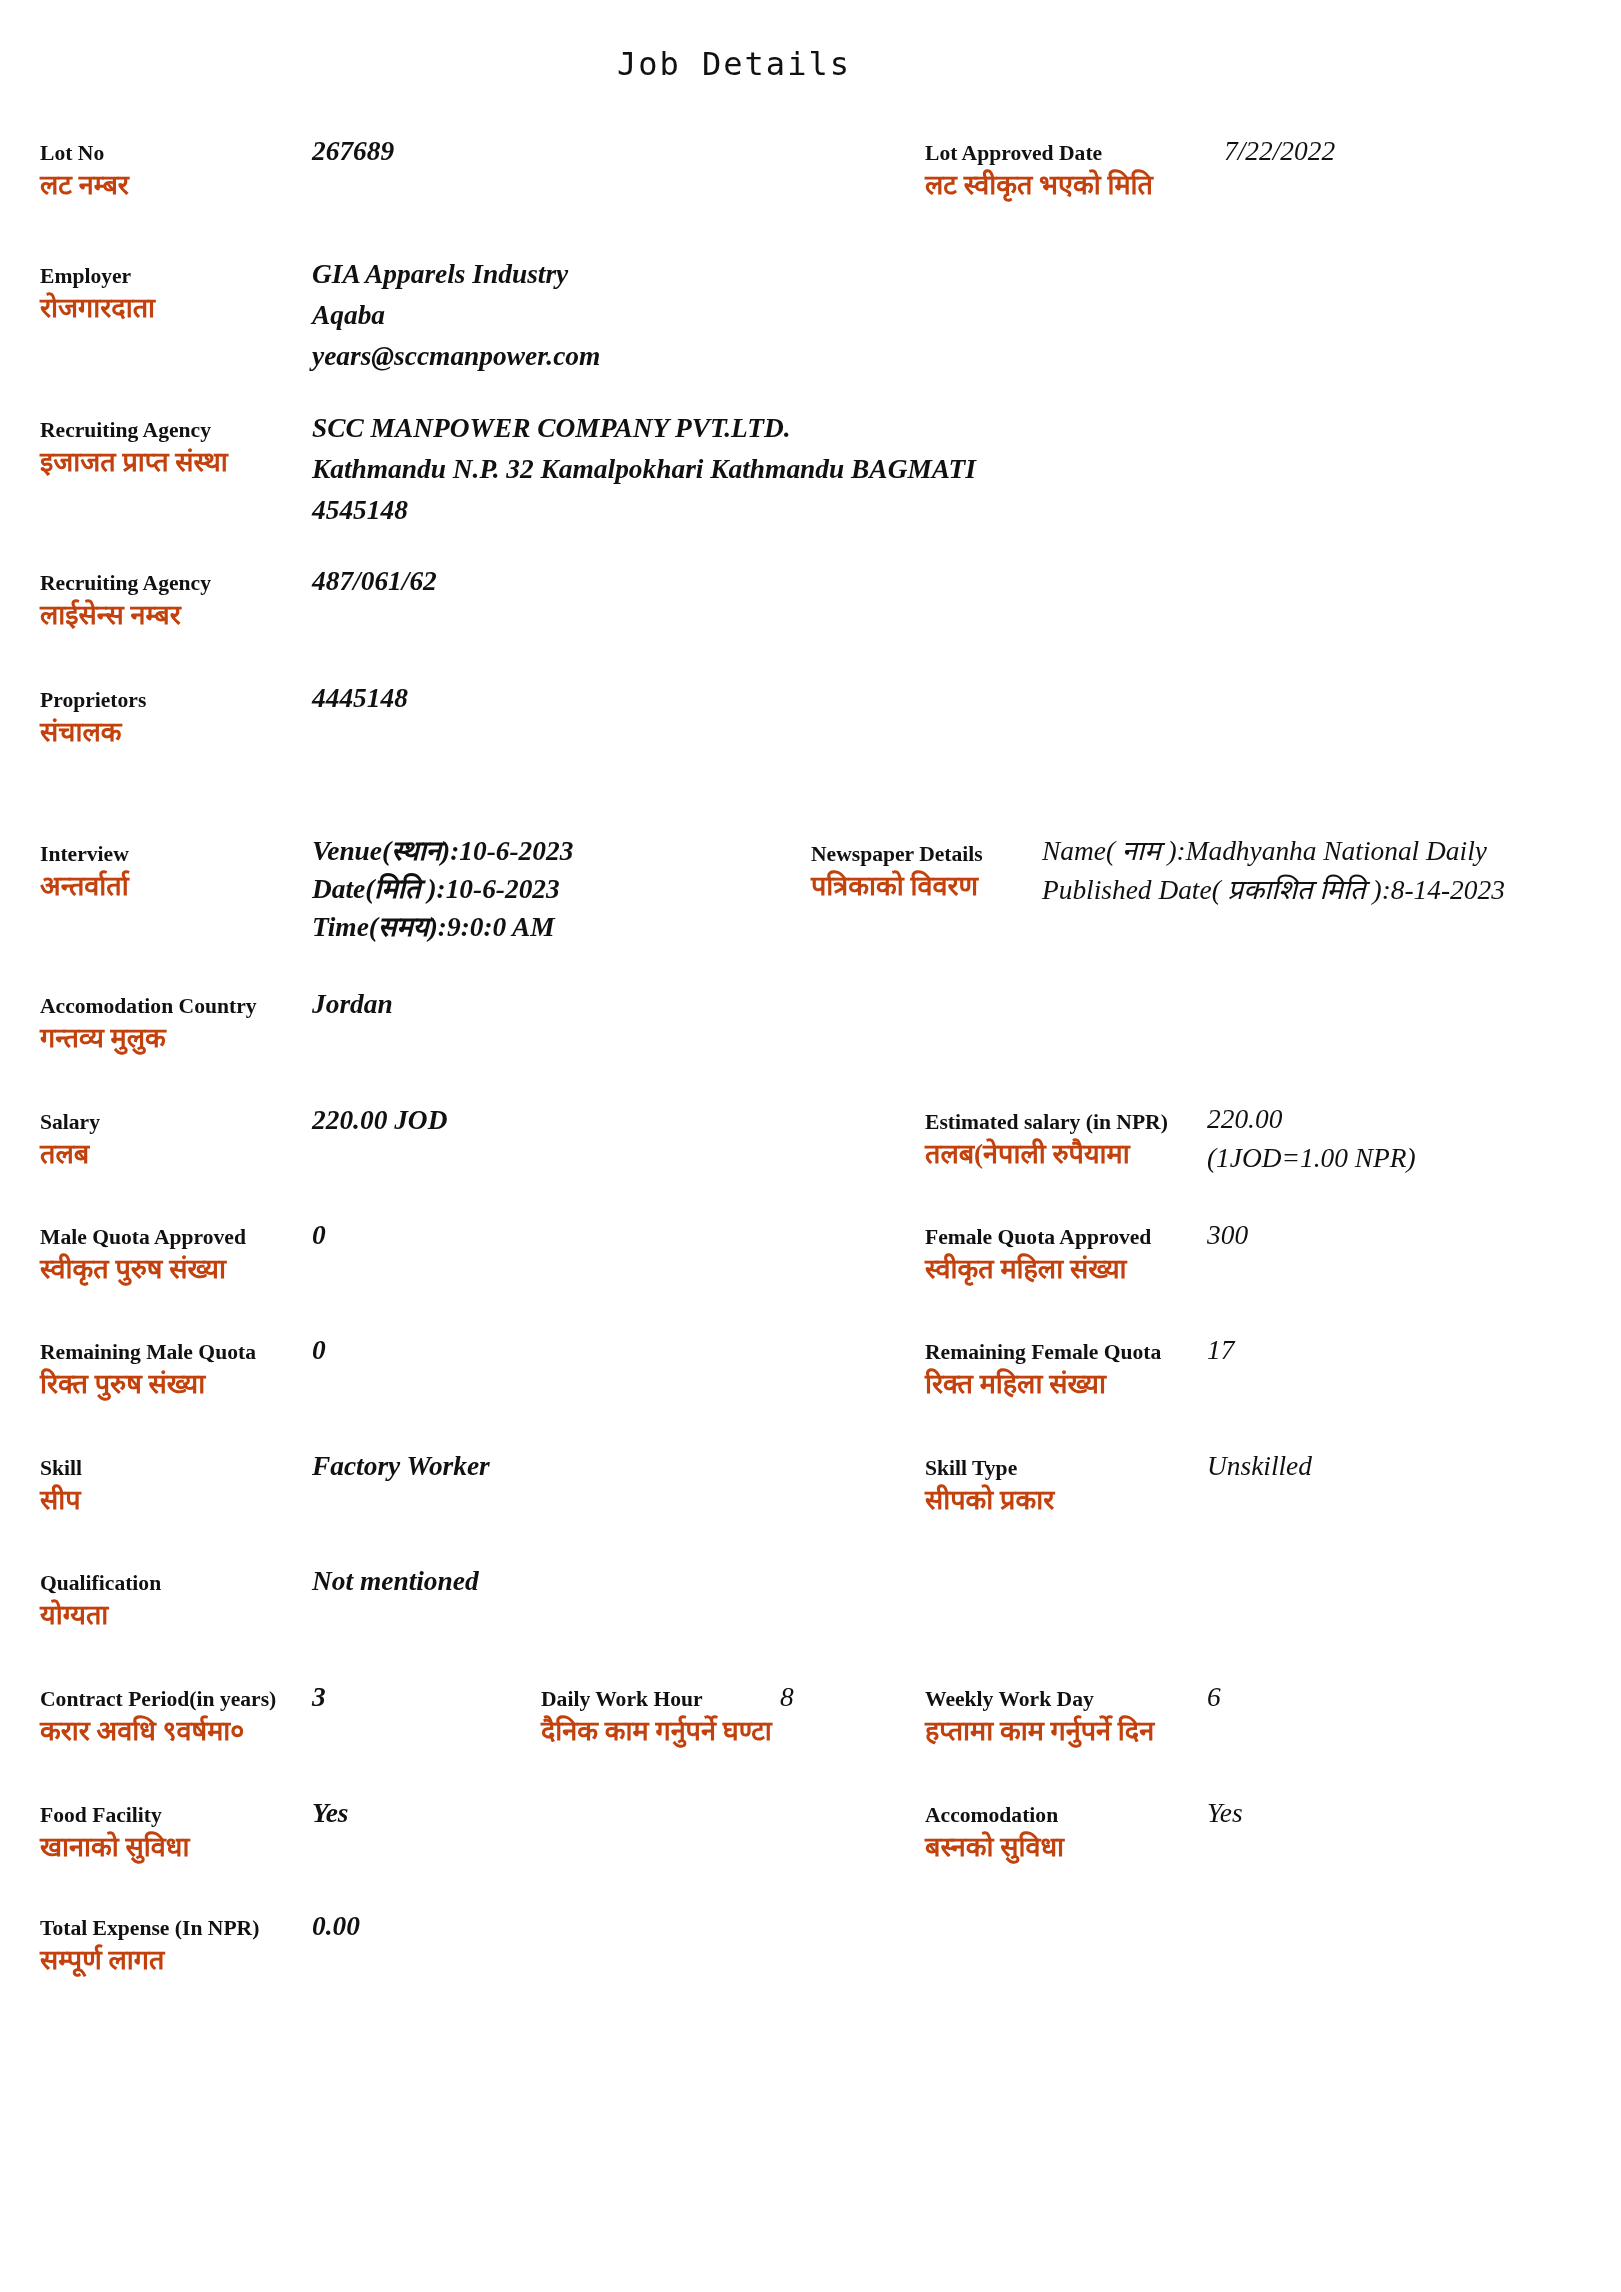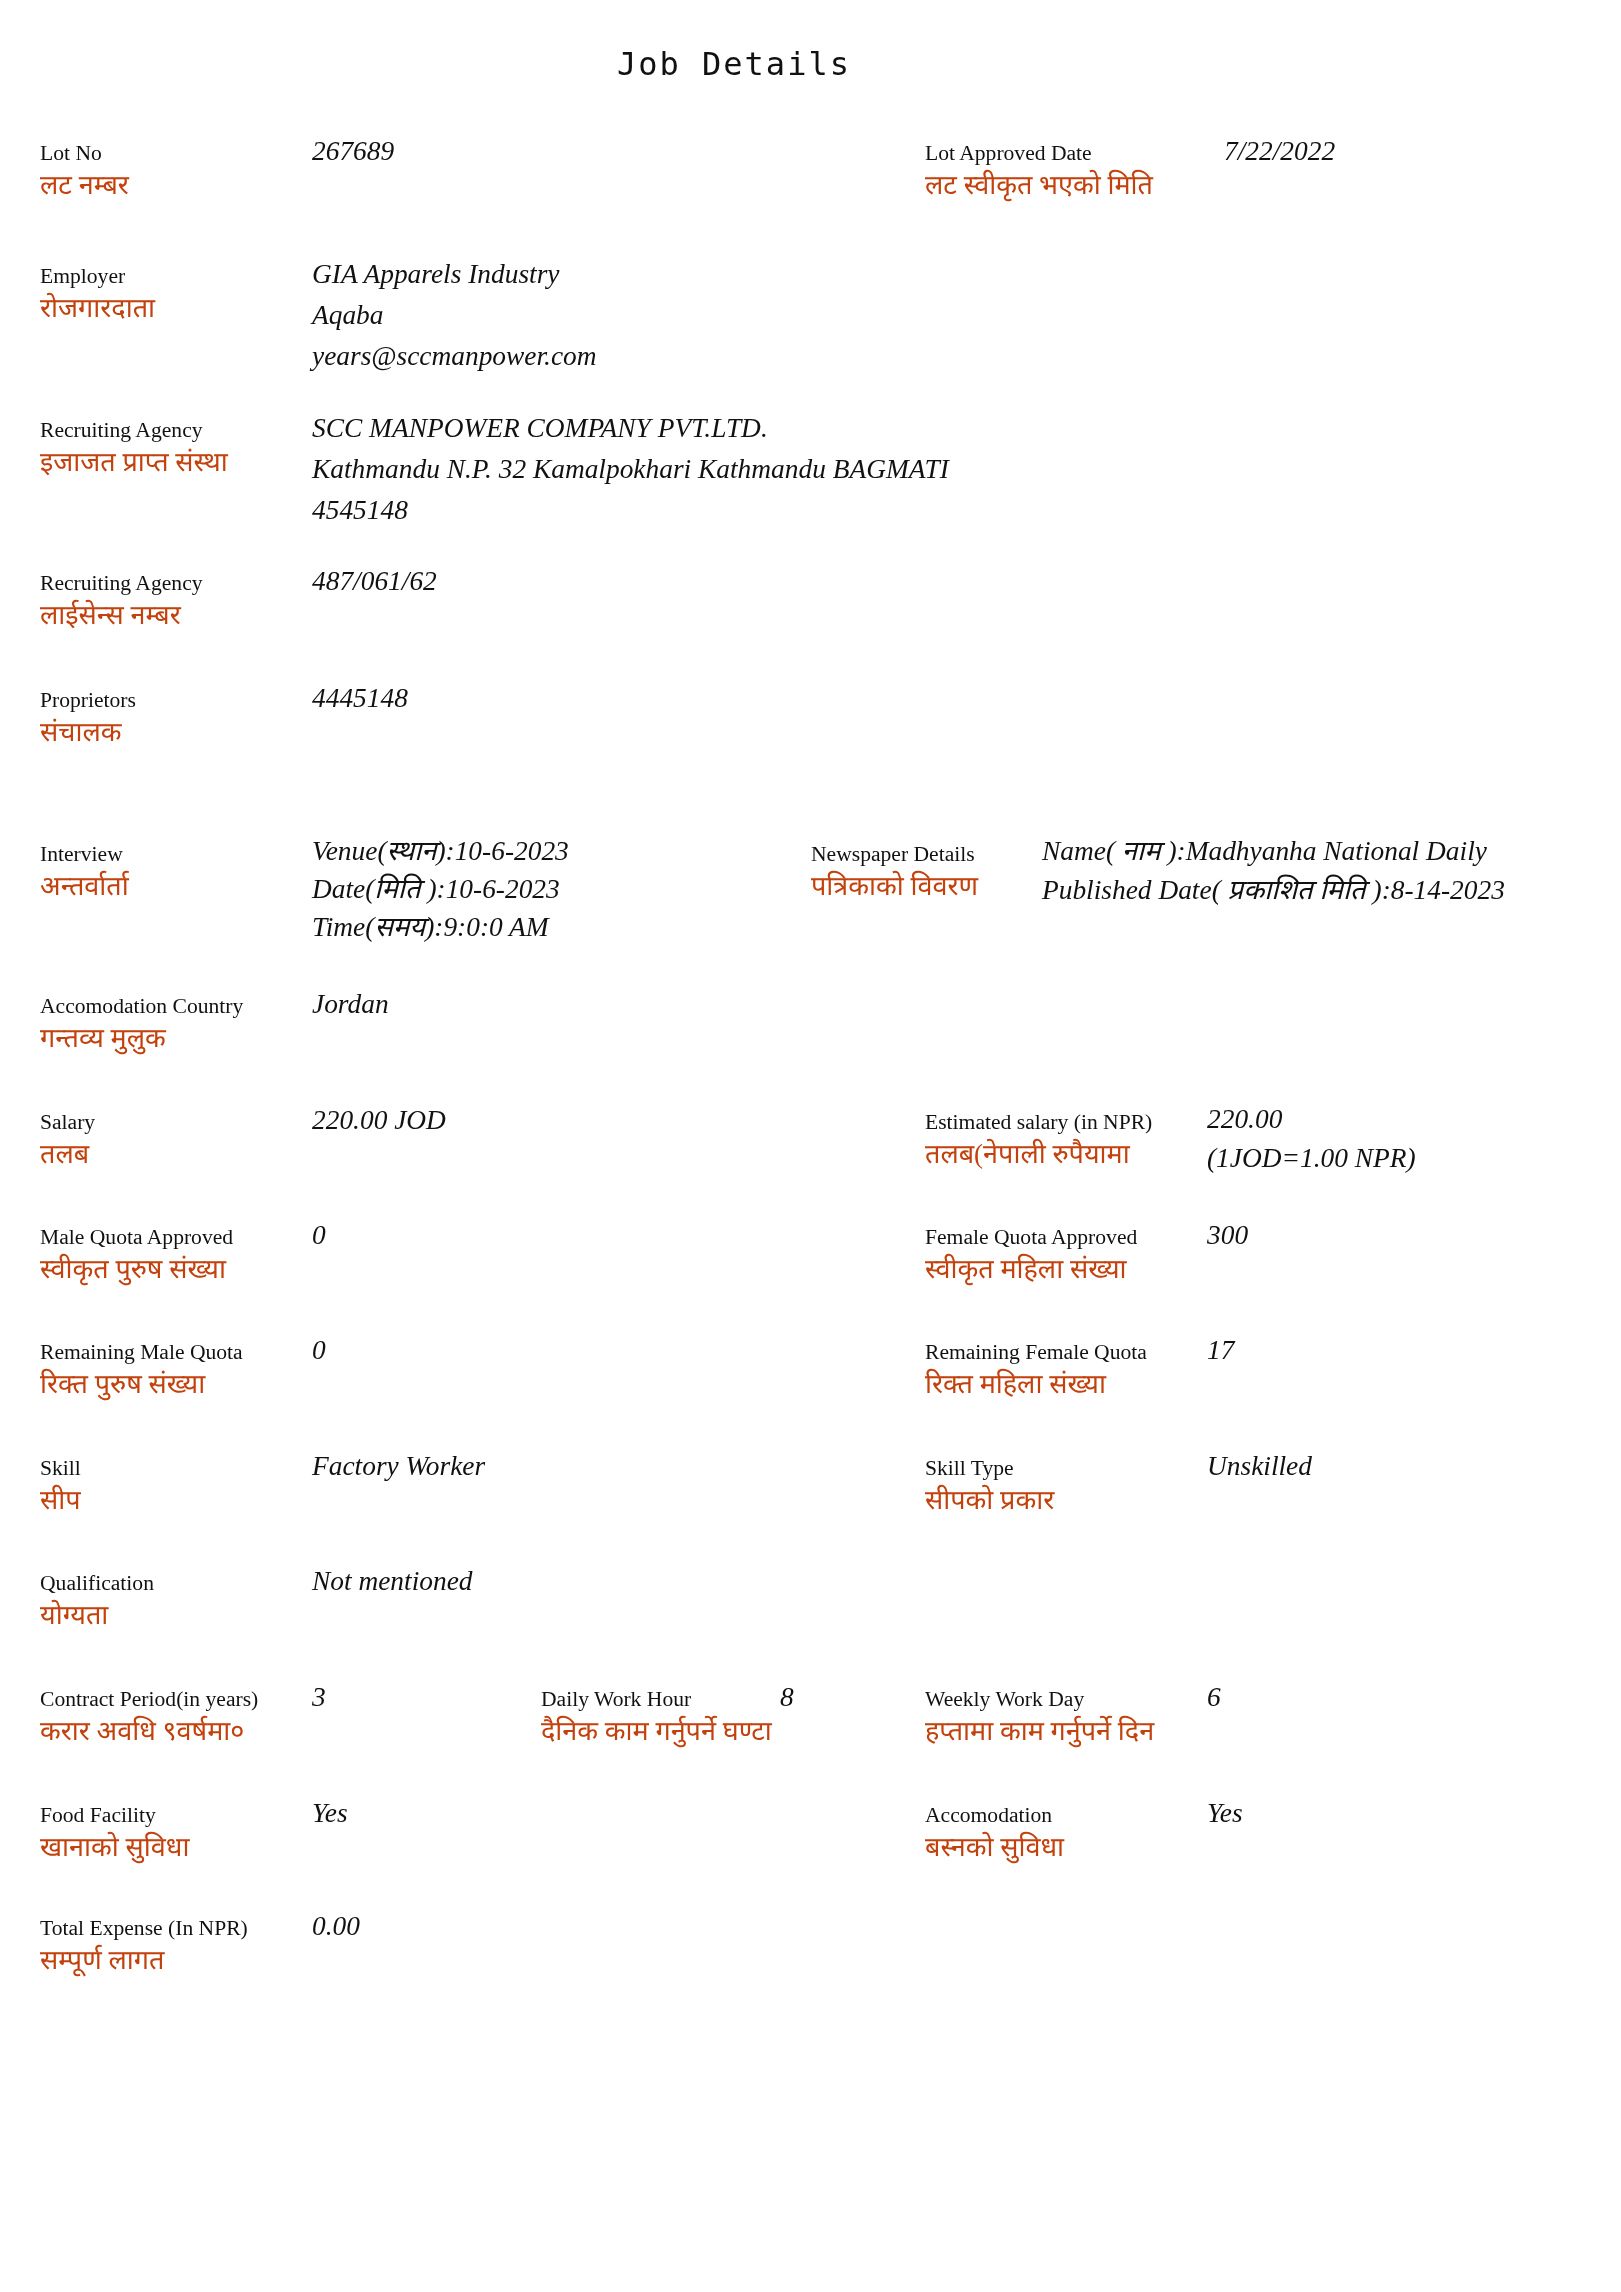--- a/index.html
+++ b/index.html
@@ -17,21 +17,21 @@
     position:absolute;
     top:45px;
     left:617px;
     font-family:"DejaVu Sans Mono","Liberation Mono",monospace;
     font-size:32px;
     letter-spacing:2px;
     color:#111;
     white-space:nowrap;
   }
   .field { position:absolute; left:0; top:0; width:100%; height:0; }
-  .lbl { position:absolute; white-space:nowrap; }
+  .lbl { position:absolute; white-space:nowrap;font-weight:bold; }
   .lbl .en {
     font-size:21.6px;
     line-height:32px;
     color:#111;
   }
   .lbl .np {
     font-size:27px;
     line-height:32px;
     color:#c2410c;
   }
@@ -39,21 +39,21 @@
     position:absolute;
     font-style:italic;
     font-size:27.4px;
     line-height:41px;
     color:#111;
     white-space:nowrap;
     top:-5.9px;
   }
   
   .c-left-lbl  { left:40px; }
-  .c-left-val  { left:312px; }
+  .c-left-val  { left:312px;font-weight:bold; }
   .c-mid-lbl   { left:541px; }
   .c-mid-val   { left:780px; }
   .c-right-lbl { left:925px; }
   .c-right-val { left:1207px; }
   .c-date-val  { left:1224px;font-style:italic; }
   .c-news-lbl  { left:811px; }
   .c-news-val  { left:1042px; }
 </style>
 </head>
 <body>

